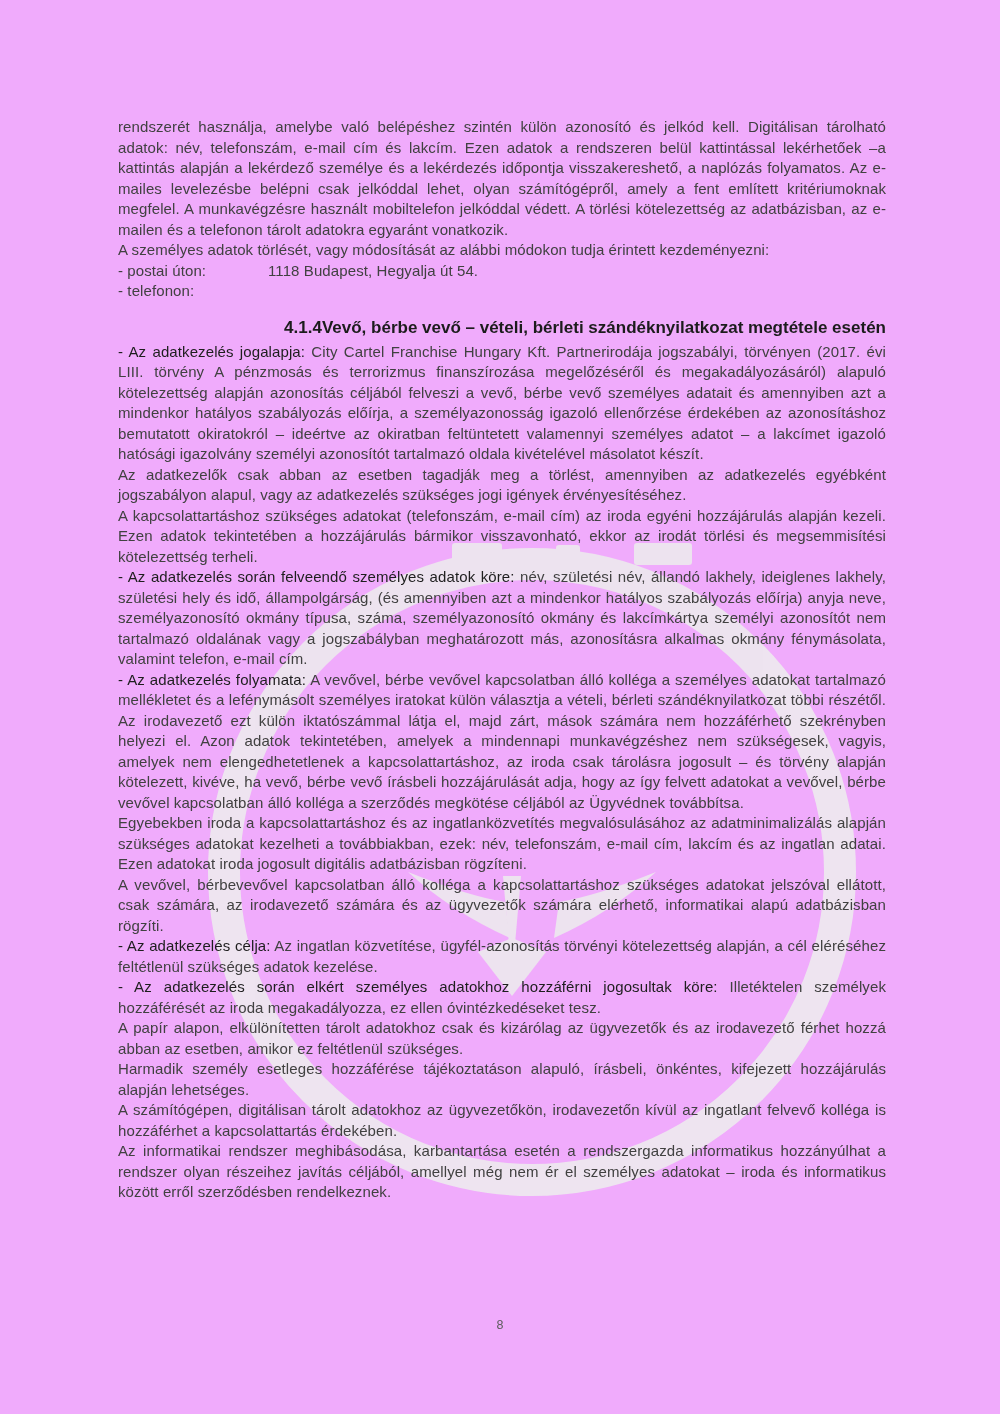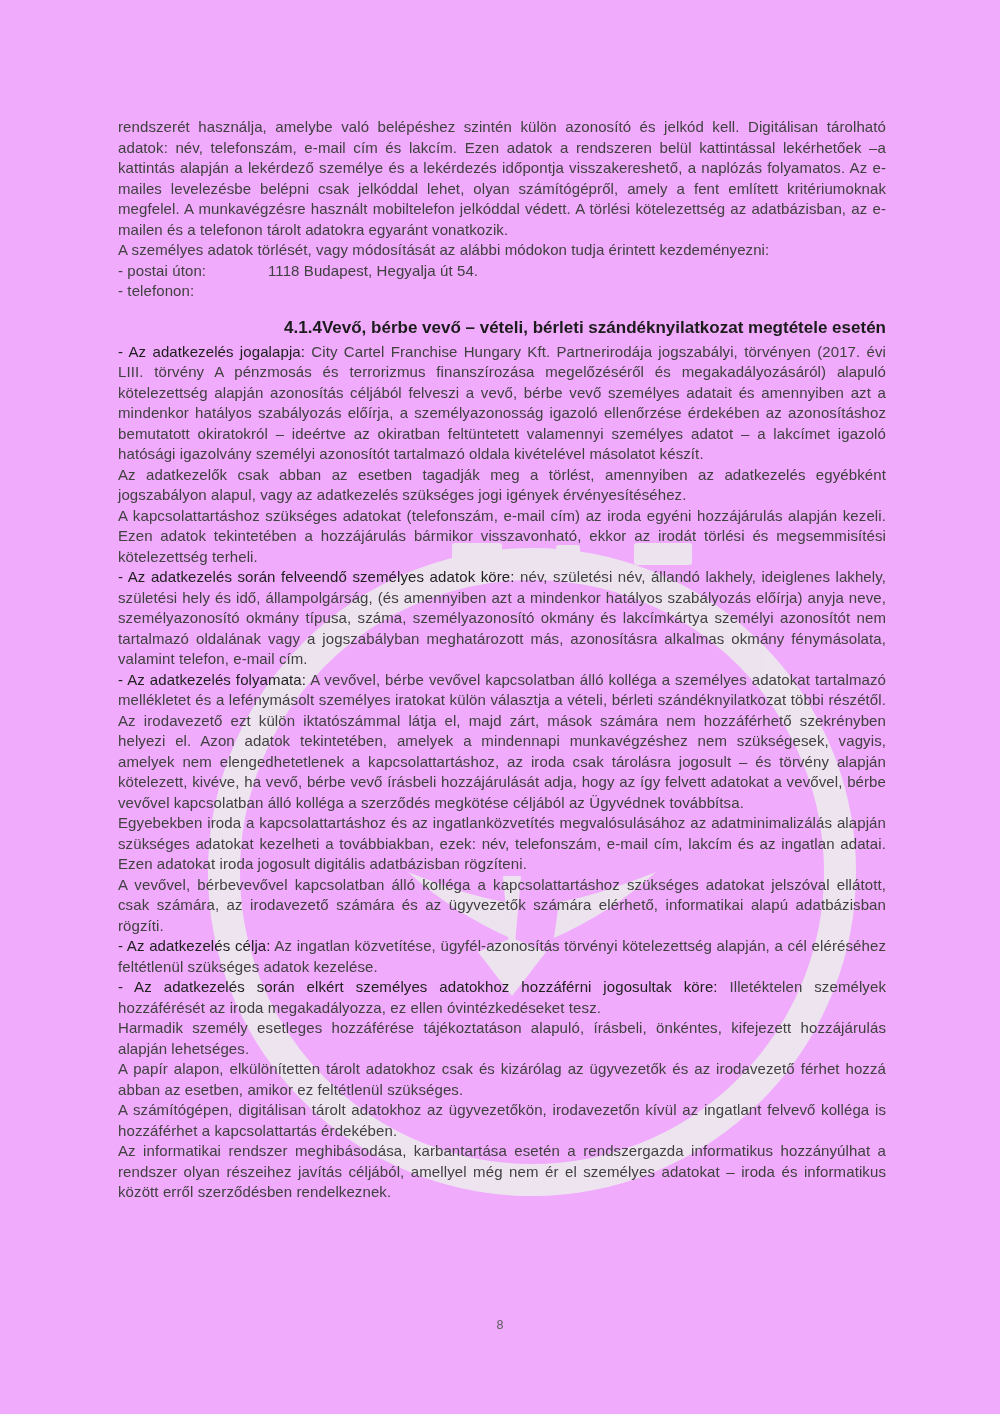--- a/index.html
+++ b/index.html
@@ -116,23 +116,23 @@
     <p class="j"><b class="lead">- Az adatkezelés folyamata: </b><span>A vevővel, bérbe vevővel kapcsolatban álló kolléga a személyes adatokat tartalmazó mellékletet és a lefénymásolt személyes iratokat külön választja a vételi, bérleti szándéknyilatkozat többi részétől. Az irodavezető ezt külön iktatószámmal látja el, majd zárt, mások számára nem hozzáférhető szekrényben helyezi el.  Azon adatok tekintetében, amelyek a mindennapi munkavégzéshez nem szükségesek, vagyis, amelyek nem elengedhetetlenek a kapcsolattartáshoz, az iroda csak tárolásra jogosult – és törvény alapján kötelezett, kivéve, ha vevő, bérbe vevő írásbeli hozzájárulását adja, hogy az így felvett adatokat a vevővel, bérbe vevővel kapcsolatban álló kolléga a szerződés megkötése céljából az Ügyvédnek továbbítsa.</span></p>
 
     <p class="j"><b class="lead"></b><span>Egyebekben iroda a kapcsolattartáshoz és az ingatlanközvetítés megvalósulásához az adatminimalizálás alapján szükséges adatokat kezelheti a továbbiakban, ezek: név, telefonszám, e-mail cím, lakcím és az ingatlan adatai. Ezen adatokat iroda jogosult digitális adatbázisban rögzíteni.</span></p>
 
     <p class="j"><b class="lead"></b><span>A vevővel, bérbevevővel kapcsolatban álló kolléga a kapcsolattartáshoz szükséges adatokat jelszóval ellátott, csak számára, az irodavezető számára és az ügyvezetők számára elérhető, informatikai alapú adatbázisban rögzíti.</span></p>
 
     <p class="j"><b class="lead">- Az adatkezelés célja: </b><span>Az ingatlan közvetítése, ügyfél-azonosítás törvényi kötelezettség alapján, a cél eléréséhez feltétlenül szükséges adatok kezelése.</span></p>
 
     <p class="j"><b class="lead">- Az adatkezelés során elkért személyes adatokhoz hozzáférni jogosultak köre: </b><span>Illetéktelen személyek hozzáférését az iroda megakadályozza, ez ellen óvintézkedéseket tesz.</span></p>
 
+    <p class="j"><b class="lead"></b><span>A papír alapon, elkülönítetten tárolt adatokhoz csak és kizárólag az ügyvezetők és az irodavezető férhet hozzá abban az esetben, amikor ez feltétlenül szükséges.</span></p>
+
     <p class="j"><b class="lead"></b><span>Harmadik személy esetleges hozzáférése tájékoztatáson alapuló, írásbeli, önkéntes, kifejezett hozzájárulás alapján lehetséges.</span></p>
-
-    <p class="j"><b class="lead"></b><span>A papír alapon, elkülönítetten tárolt adatokhoz csak és kizárólag az ügyvezetők és az irodavezető férhet hozzá abban az esetben, amikor ez feltétlenül szükséges.</span></p>
 
     <p class="j"><b class="lead"></b><span>A számítógépen, digitálisan tárolt adatokhoz az ügyvezetőkön, irodavezetőn kívül az ingatlant felvevő kolléga is hozzáférhet a kapcsolattartás érdekében.</span></p>
 
     <p class="j"><b class="lead"></b><span>Az informatikai rendszer meghibásodása, karbantartása esetén a rendszergazda informatikus hozzányúlhat a rendszer olyan részeihez javítás céljából, amellyel még nem ér el személyes adatokat – iroda és informatikus között erről szerződésben rendelkeznek.</span></p>
 
   </div>
 
   <div class="page-number">8</div>
 
 </div>

